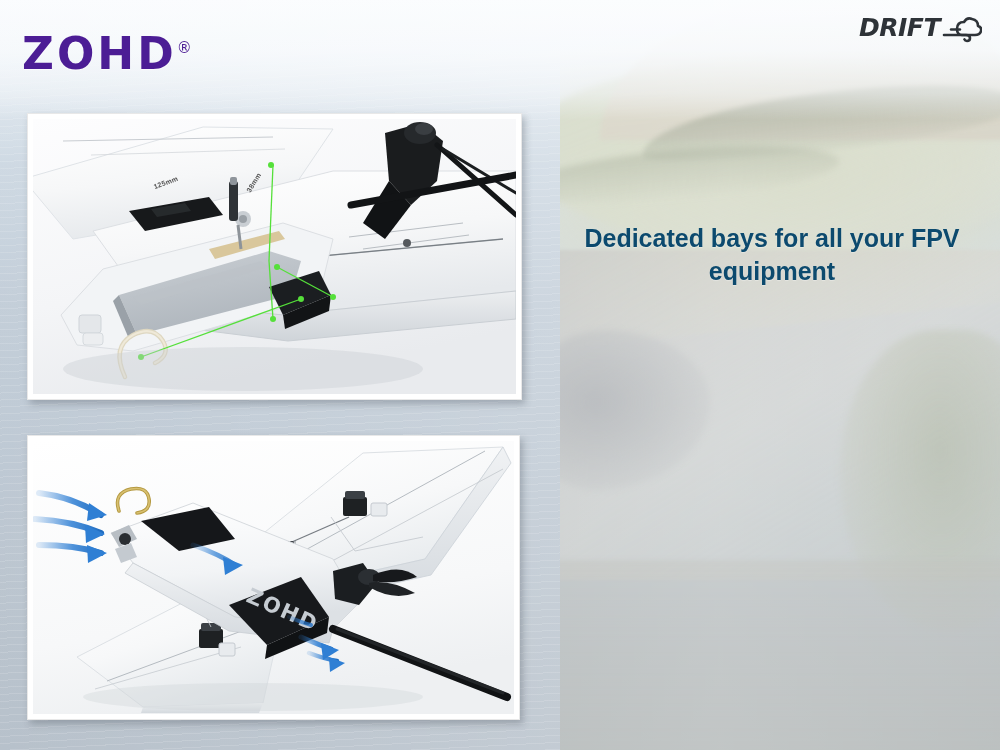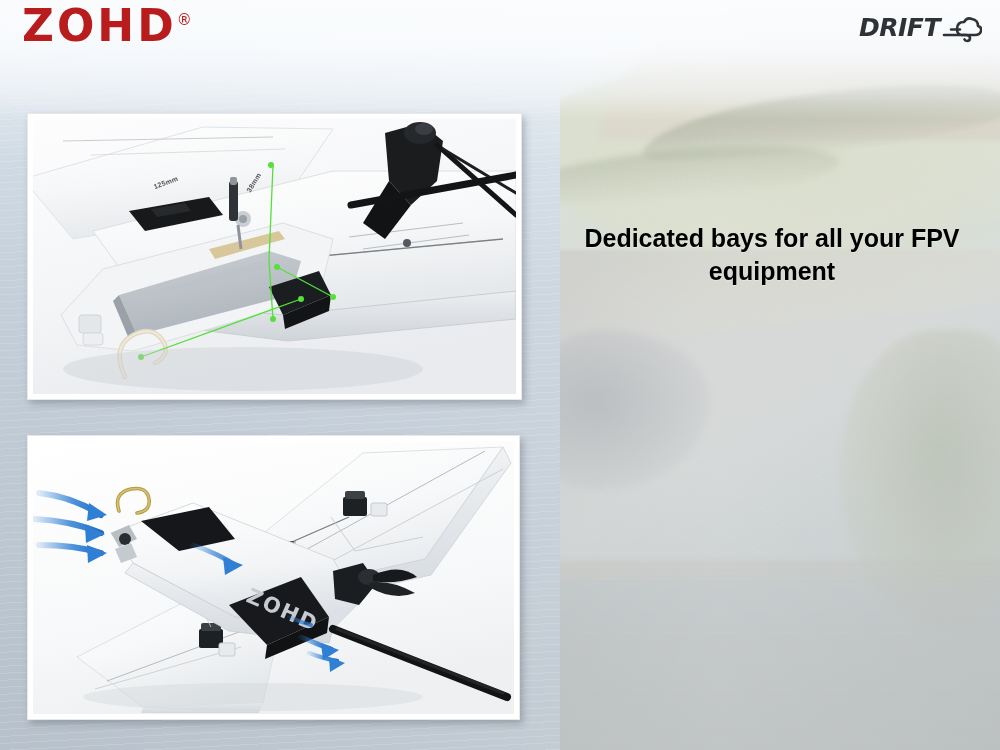--- a/index.html
+++ b/index.html
@@ -198,25 +198,25 @@
       linear-gradient(90deg,
         rgba(255,255,255,.10) 0%,
         rgba(255,255,255,.22) 45%,
         rgba(255,255,255,.30) 72%,
         rgba(255,255,255,.24) 100%);
   }
 
   
   .logo-zohd {
     position: absolute;
-    left: 22px; top: 0;
+    left: 22px; top: 28px;
     font-size: 44px;
     font-weight: 700;
     letter-spacing: 3px;
-    color: #b91c1c;
+    color: #4c1d95;
     font-family: "DejaVu Sans", sans-serif;
     text-shadow: 0 1px 1px rgba(255,255,255,.85);
     user-select: none;
   }
   .logo-zohd .reg {
     font-size: 15px;
     vertical-align: super;
     letter-spacing: 0;
     font-weight: 400;
   }
@@ -253,21 +253,21 @@
     background: linear-gradient(160deg, #f7f8f9 0%, #ffffff 38%, #f4f5f6 100%);
     overflow: hidden;
   }
   #photo-card-bays { left: 27px; top: 113px; width: 493px; height: 285px; }
   #photo-card-airflow { left: 27px; top: 435px; width: 491px; height: 283px; }
 
   
   .callout {
     position: absolute;
     text-align: center;
-    color: #000000;
+    color: #0c4a6e;
     font-weight: 700;
     font-size: 25px;
     line-height: 1.30;
     font-family: "Liberation Sans", sans-serif;
     text-shadow: 0 1px 1px rgba(255,255,255,.35);
     width: 420px;
   }
   #callout-bays { left: 562px; top: 222px; }
   #callout-airflow { left: 562px; top: 532px; }
 

